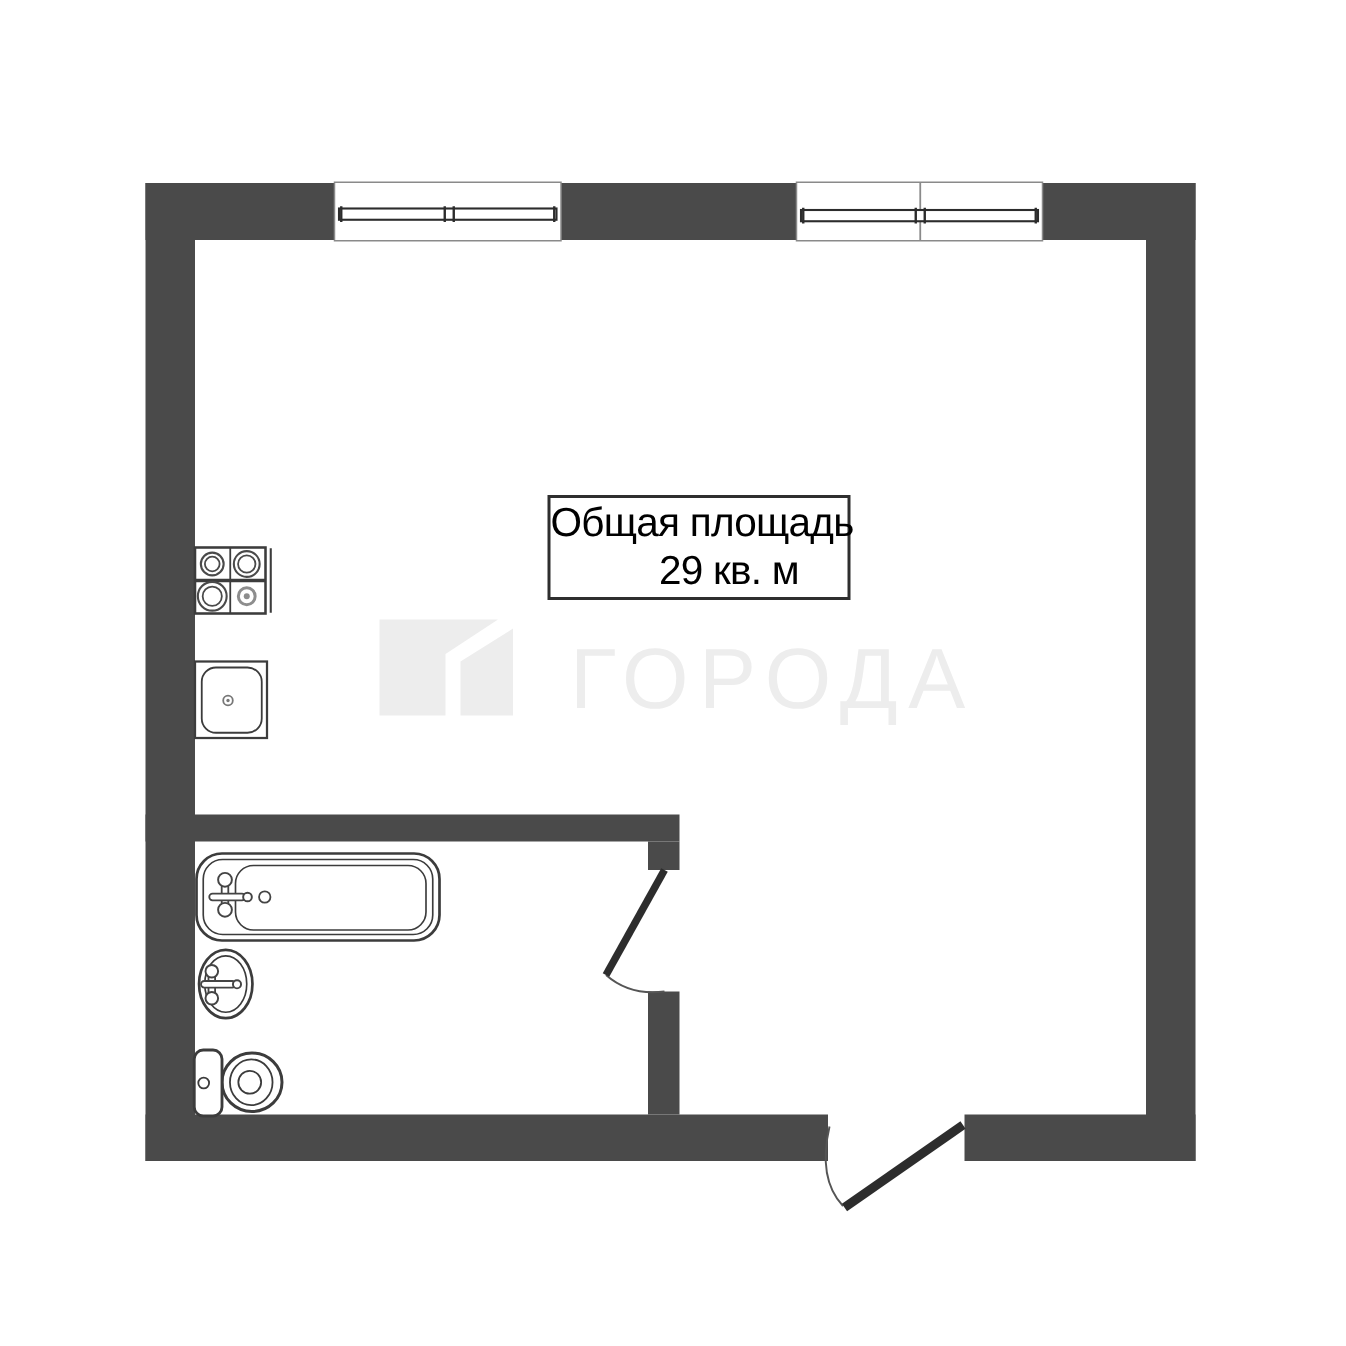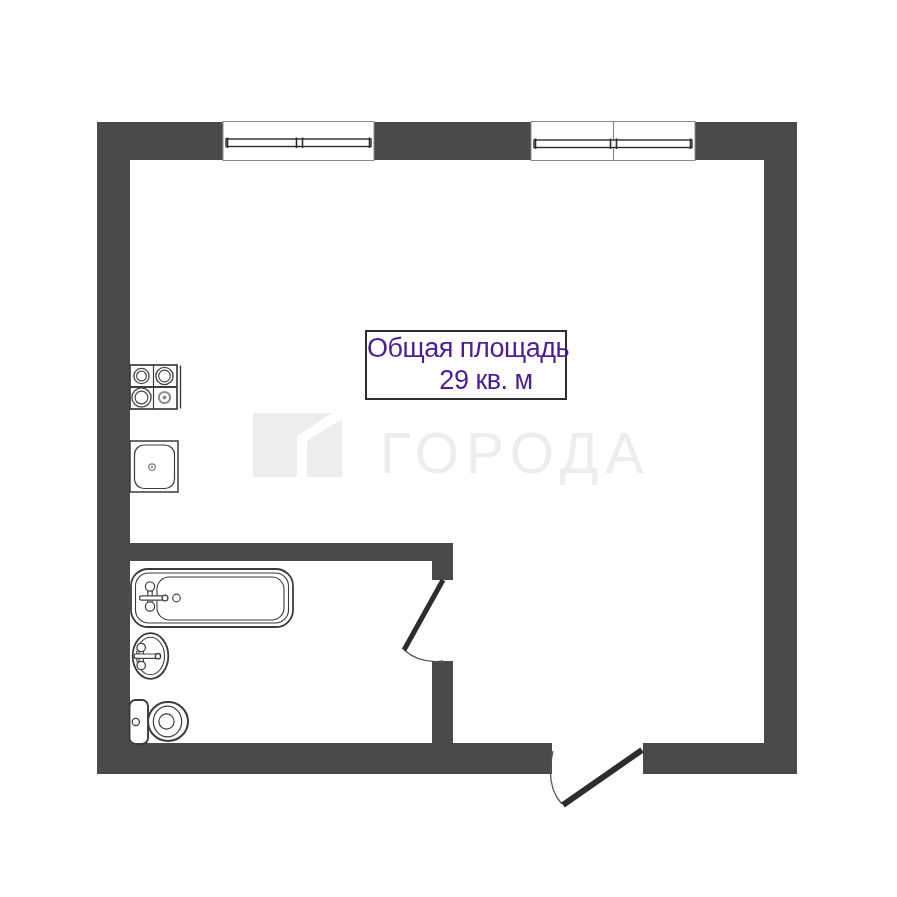--- a/index.html
+++ b/index.html
@@ -13,21 +13,21 @@
   }
   .plan-svg { position: absolute; left: 0; top: 0; }
   .area-label {
     position: absolute;
     left: 365px; top: 330px;
     width: 202px; height: 70px;
     background: #ffffff;
     border: 2px solid #2e2e2e;
     box-sizing: border-box;
     text-align: center;
-    color: #4c1d95;
+    color: #000000;
     z-index: 3;
   }
   .area-label .l1 {
     font-size: 27px;
     line-height: 33px;
     letter-spacing: -0.5px;
     white-space: nowrap;
   }
   .area-label .l2 {
     font-size: 27px;

